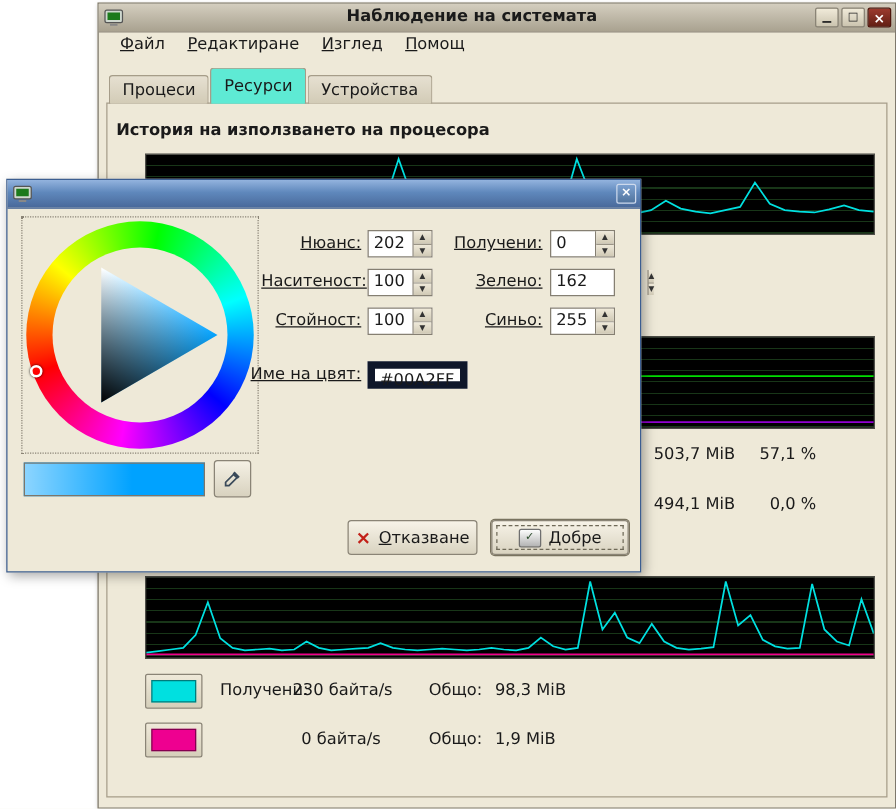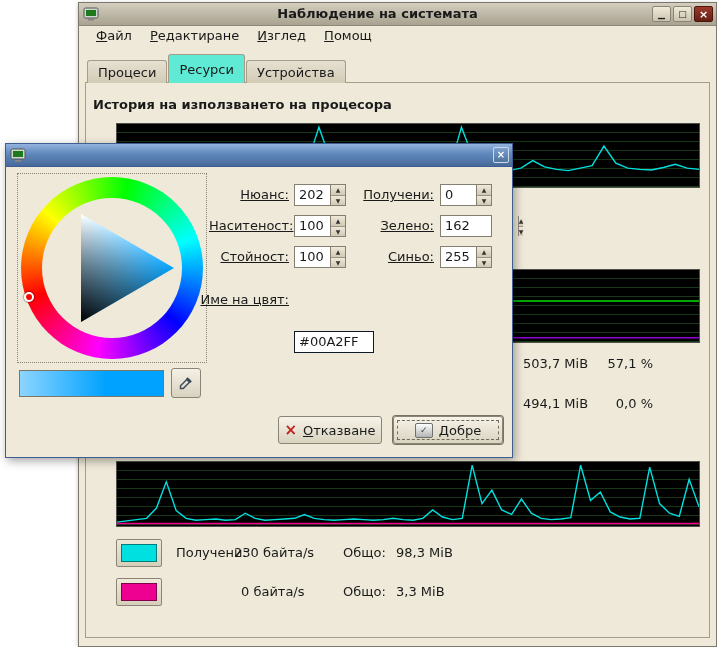--- a/index.html
+++ b/index.html
@@ -54,21 +54,21 @@
   .preview{position:absolute;left:13px;top:226px;width:145px;height:27px;border:1px solid #7c766a;box-sizing:border-box;}
   .preview .overlay{position:absolute;left:0;top:0;right:0;bottom:0;background:linear-gradient(to right,rgba(255,255,255,.55),rgba(255,255,255,0) 60%);}
   .dropper-btn{position:absolute;left:165px;top:224px;width:30px;height:30px;display:flex;align-items:center;justify-content:center;border:1px solid #8a8476;border-radius:3px;background:linear-gradient(#f5f1e5,#d8d2bf);padding:0;margin:0;}
 
   .fld-label{position:absolute;height:22px;line-height:22px;text-align:right;white-space:nowrap;text-decoration:underline;}
   .spin{position:absolute;width:52px;height:22px;display:flex;border:1px solid #857f72;background:#fff;box-sizing:border-box;}
   .spin .val{flex:1;padding:2px 0 0 4px;font-size:13px;}
   .spin .btns{width:14px;display:flex;flex-direction:column;border-left:1px solid #857f72;}
   .spin .btns span{flex:1;font-size:6px;line-height:9px;text-align:center;color:#333;background:linear-gradient(#efe9d9,#d0c9b5);}
   .spin .btns .up{border-bottom:1px solid #9a9486;}
-  .entry{position:absolute;height:22px;border:1px solid #0f172a;background:#fff;padding:0 4px;line-height:20px;box-sizing:border-box;margin-top:42px;}
+  .entry{position:absolute;height:22px;border:6px solid #0f172a;background:#fff;padding:0 4px;line-height:20px;box-sizing:border-box;}
 
   .btn{position:absolute;height:28px;display:flex;align-items:center;justify-content:center;gap:6px;border:1px solid #8a8476;border-radius:3px;background:linear-gradient(#f7f3e8,#d9d3c0);font-family:"DejaVu Sans",sans-serif;font-size:13px;color:#1a1a1a;padding:0;margin:0;}
   .btn.default{box-shadow:0 0 0 1px #79735f;outline:1px dashed #6f6a58;outline-offset:-5px;}
   .btn-label{display:inline-block;}
   .btn-label::first-letter{text-decoration:underline;}
   .x-icon{color:#c22018;font-weight:bold;font-size:15px;line-height:1;}
   .key-icon{display:inline-flex;align-items:center;justify-content:center;width:16px;height:13px;border:1px solid #6f6f6f;border-radius:2px;background:linear-gradient(#fdfdfd,#b4b4b4);font-size:9px;line-height:1;color:#2c4c2c;}
 </style>
 </head>
 <body>
@@ -146,21 +146,21 @@
     <span class="legend-text" style="left:97px;top:536px;">Получени:</span>
     <span class="legend-text" style="left:155px;top:536px;">230 байта/s</span>
     <span class="legend-text" style="left:264px;top:536px;">Общо:</span>
     <span class="legend-text" style="left:317px;top:536px;">98,3 MiB</span>
 
     <div class="legend-swatch" style="left:37px;top:575px;">
       <span class="inner" style="background-color: rgb(238, 0, 144);"></span>
     </div>
     <span class="legend-text" style="left:162px;top:575px;">0 байта/s</span>
     <span class="legend-text" style="left:264px;top:575px;">Общо:</span>
-    <span class="legend-text" style="left:317px;top:575px;">3,3 MiB</span>
+    <span class="legend-text" style="left:317px;top:575px;">1,9 MiB</span>
   </div>
 
   <div class="window dialog">
     <div class="titlebar dlg-titlebar">
       <span class="win-icon">
         <svg viewBox="0 0 16 16" width="16" height="16">
             <rect x="1" y="2" width="14" height="10" rx="1.5" fill="#cfd8cf" stroke="#555" stroke-width="1"></rect>
             <rect x="3" y="4" width="10" height="6" fill="#1c7a1c"></rect>
             <rect x="5" y="13" width="6" height="1.6" fill="#888"></rect>
           </svg>

